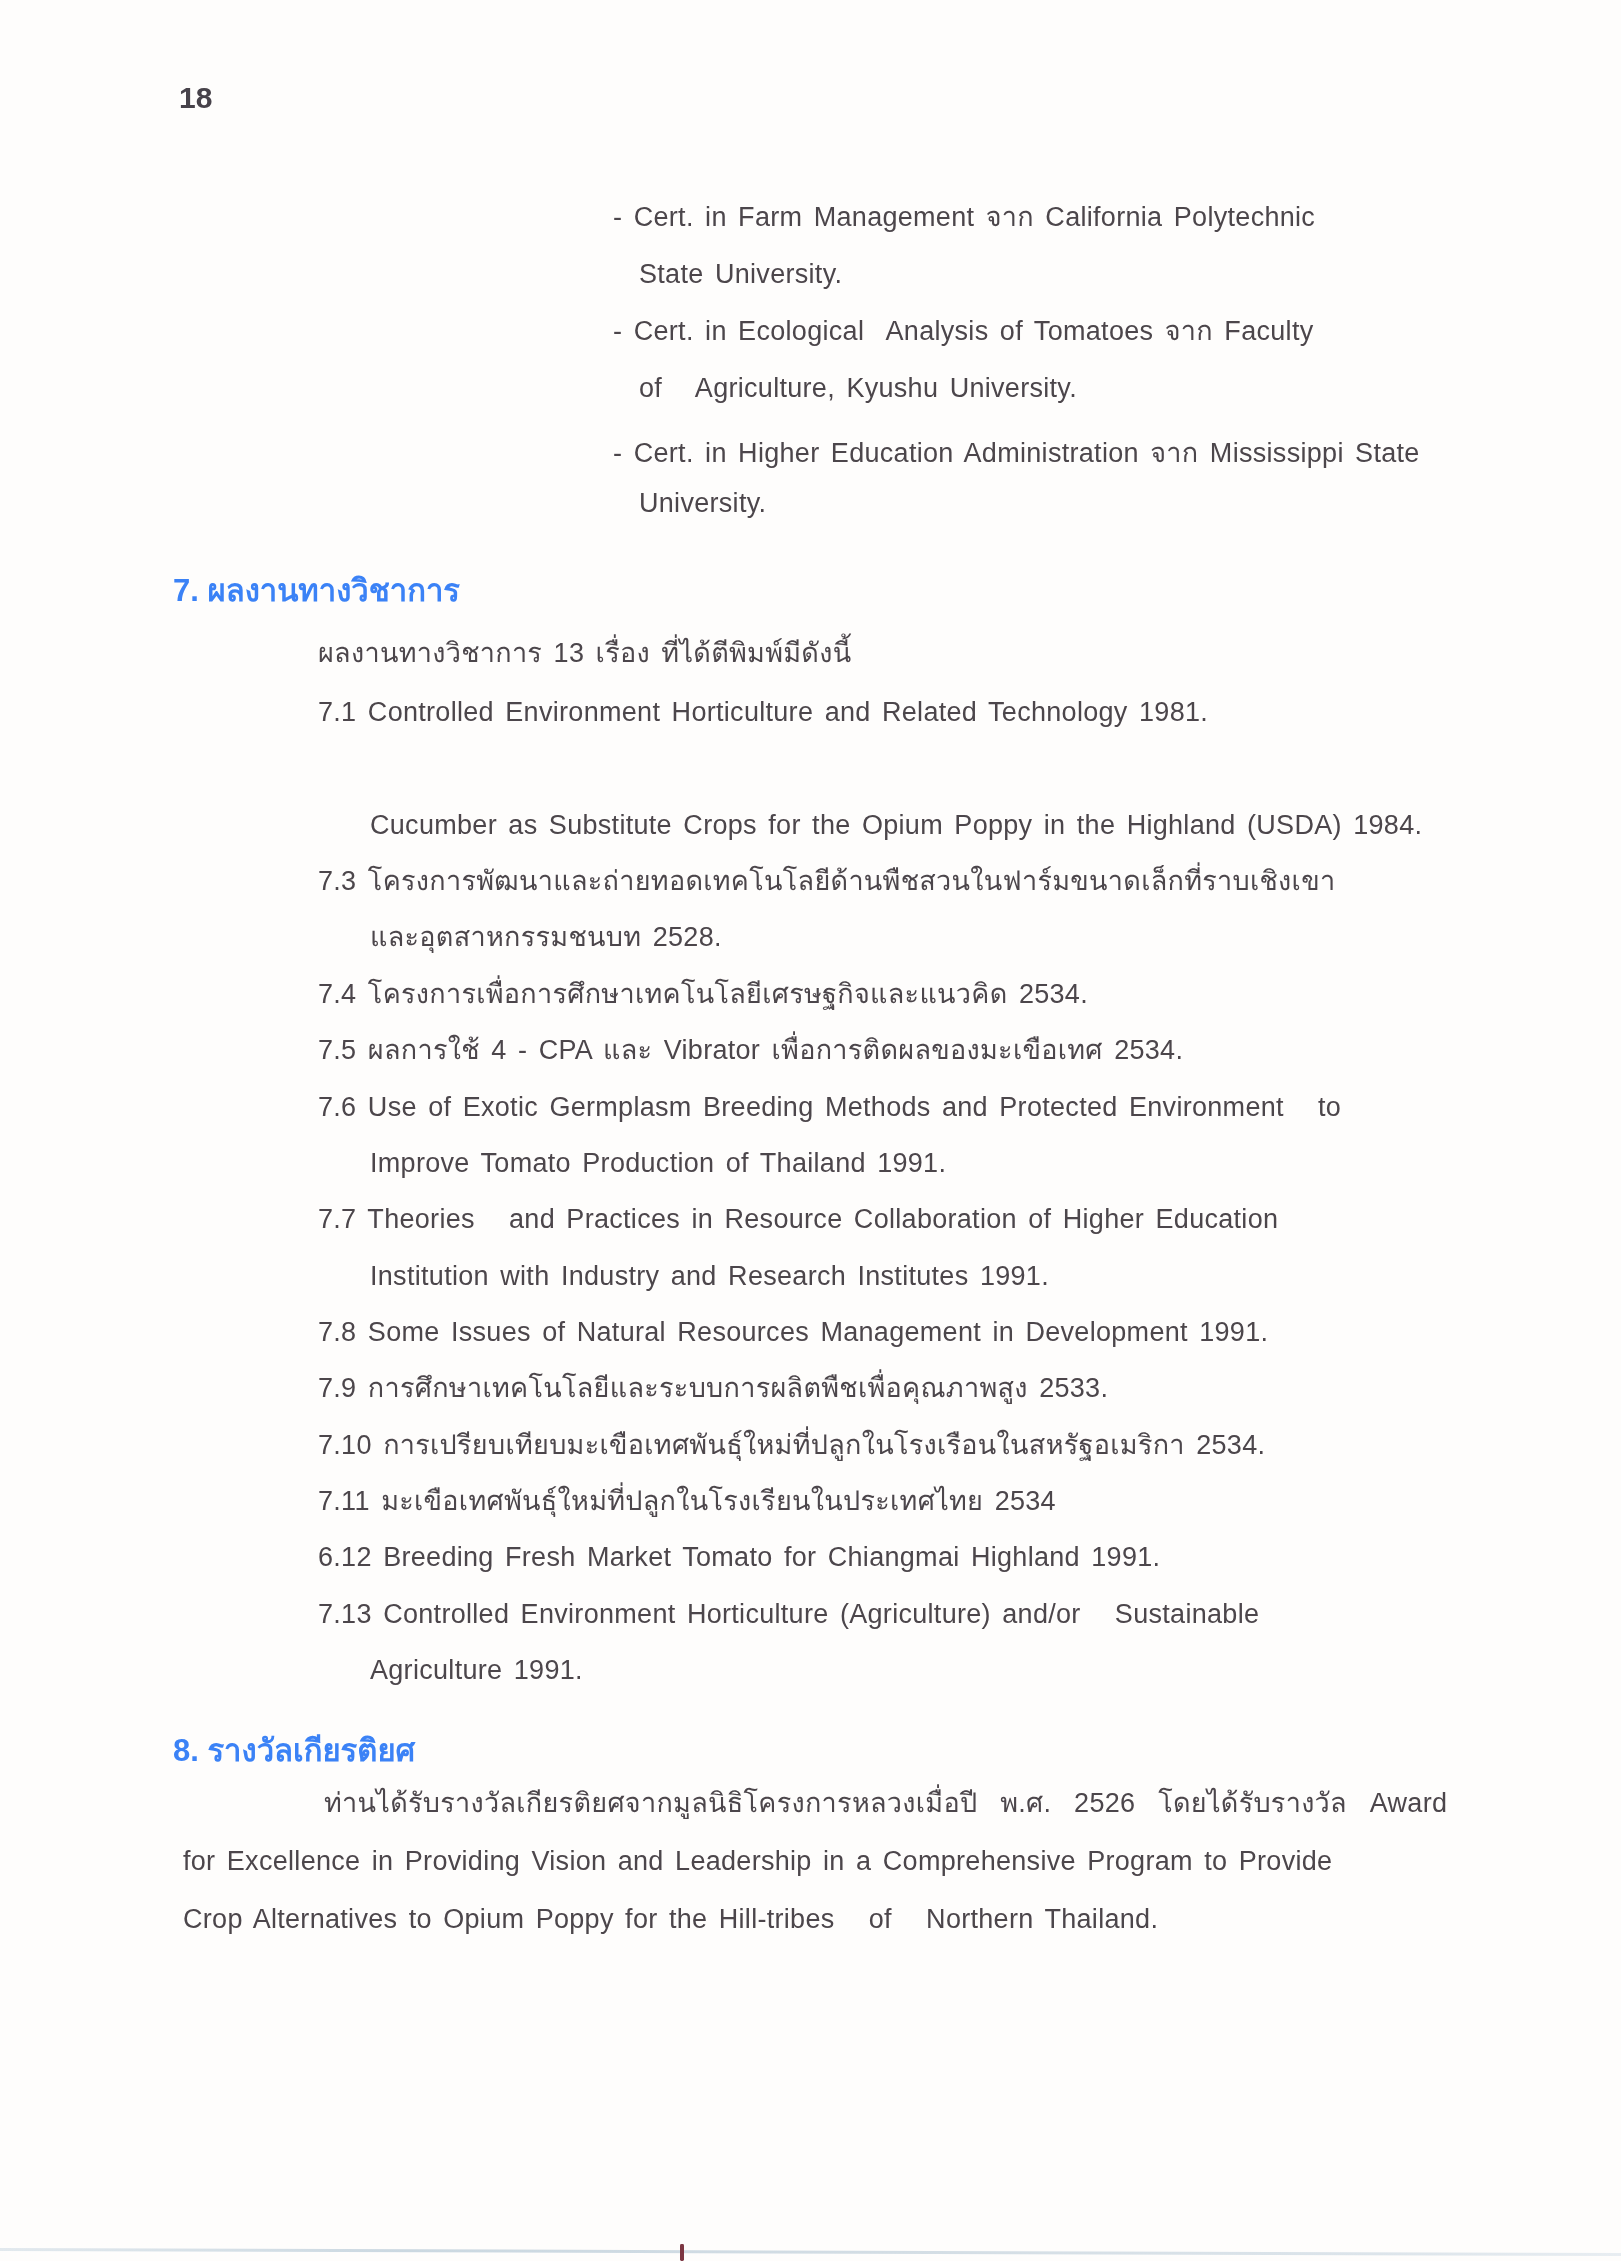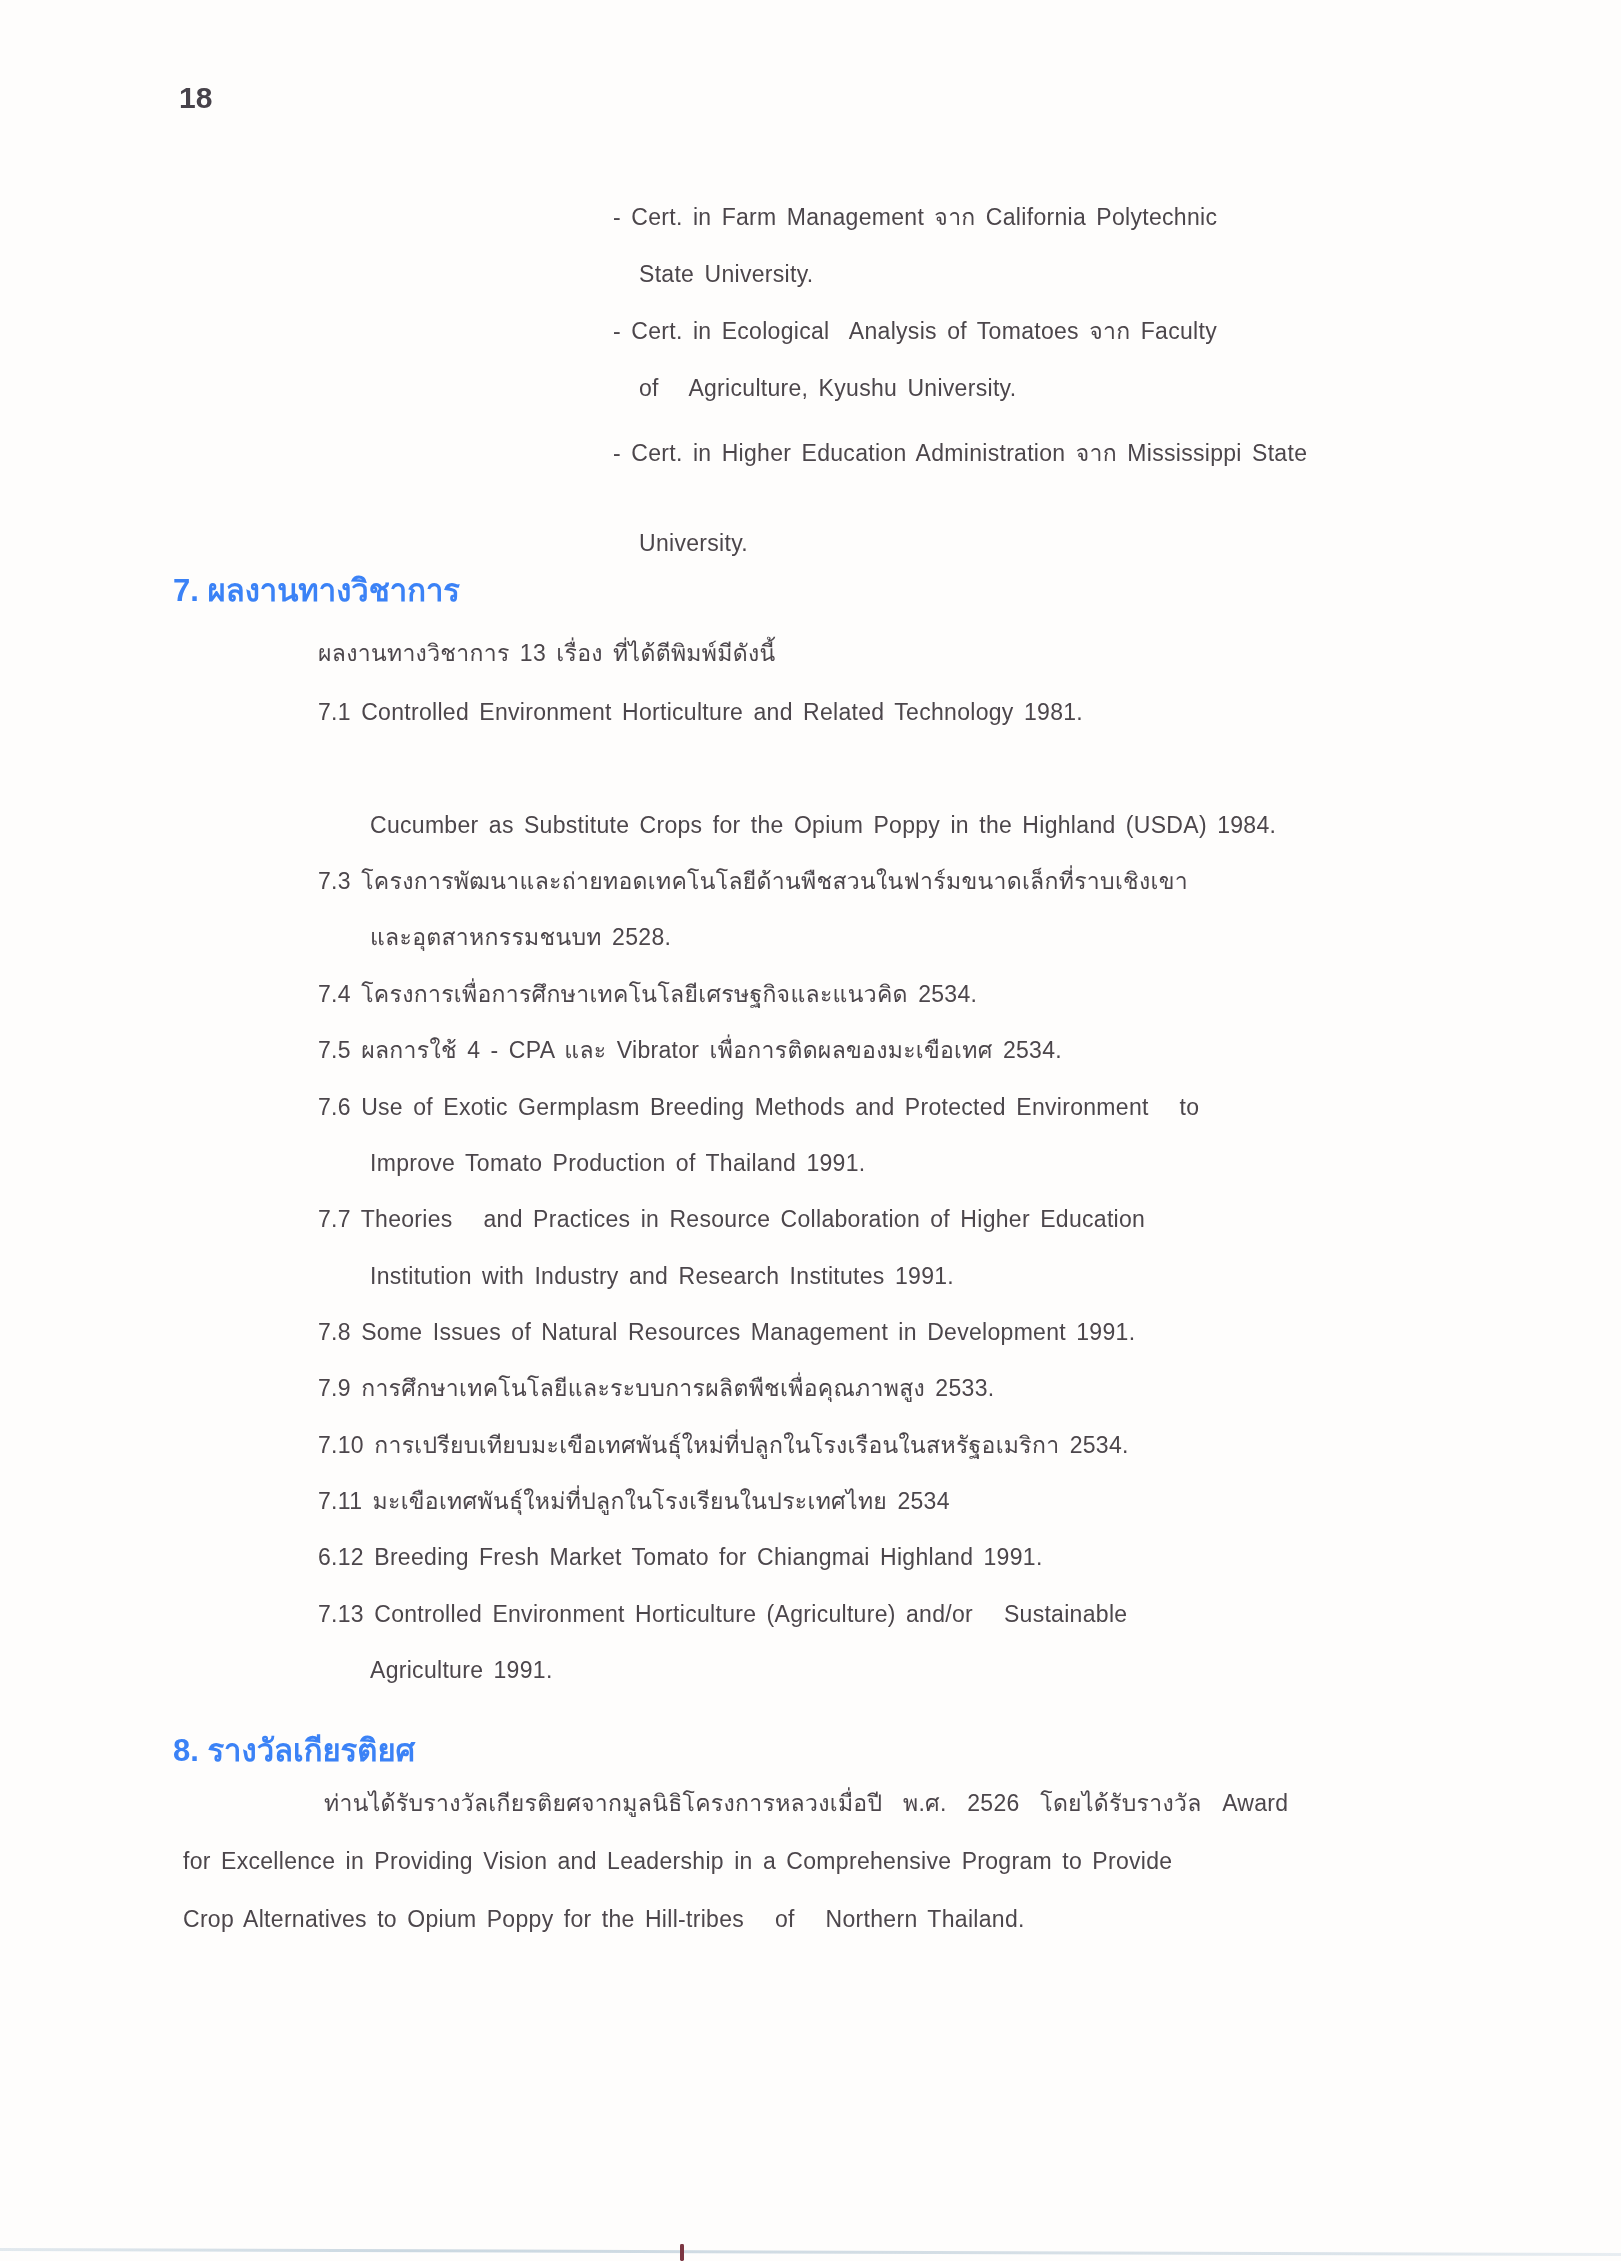--- a/index.html
+++ b/index.html
@@ -9,21 +9,21 @@
     font-family: "Liberation Sans", "DejaVu Sans", sans-serif;
     overflow: hidden;
   }
   .page {
     position: relative;
     width: 1621px; height: 2261px;
     background: #fefdfc;
   }
   .line {
     position: absolute;
-    font-size: 23px;
+    font-size: 27px;
     line-height: 40px;
     color: #4c464b;
     white-space: pre;
     letter-spacing: 0.3px;
     word-spacing: 3.6px;
   }
   .pagenum {
     position: absolute;
     left: 179px; top: 81px;
     font-size: 30px;
@@ -60,21 +60,21 @@
 
 <div class="page">
 
   <div class="pagenum">18</div>
 
   <div class="line" style="left:613px; top:197px;">- Cert. in Farm Management จาก California Polytechnic</div>
   <div class="line" style="left:639px; top:254px;">State University.</div>
   <div class="line" style="left:613px; top:311px;">- Cert. in Ecological  Analysis of Tomatoes จาก Faculty</div>
   <div class="line" style="left:639px; top:368px;">of   Agriculture, Kyushu University.</div>
   <div class="line" style="left:613px; top:425px;margin-top:8px;">- Cert. in Higher Education Administration จาก Mississippi State</div>
-  <div class="line" style="left:639px; top:483px;margin-top:40px;">University.</div>
+  <div class="line" style="left:639px; top:483px;">University.</div>
 
   <div class="heading" style="left:173px; top:565px;">7. ผลงานทางวิชาการ</div>
   <div class="line" style="left:318px; top:633px;">ผลงานทางวิชาการ 13 เรื่อง ที่ได้ตีพิมพ์มีดังนี้</div>
 
   <div class="line" style="left:318px; top:692px;">7.1 Controlled Environment Horticulture and Related Technology 1981.</div>
 
   <div class="line" style="left:370px; top:805px;">Cucumber as Substitute Crops for the Opium Poppy in the Highland (USDA) 1984.</div>
 
   <div class="line" style="left:318px; top:861px;">7.3 โครงการพัฒนาและถ่ายทอดเทคโนโลยีด้านพืชสวนในฟาร์มขนาดเล็กที่ราบเชิงเขา</div>
   <div class="line" style="left:370px; top:917px;">และอุตสาหกรรมชนบท 2528.</div>

